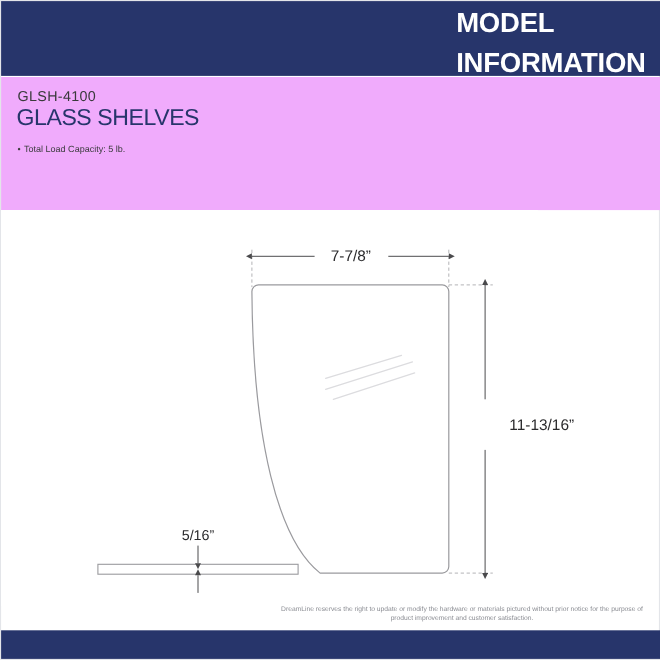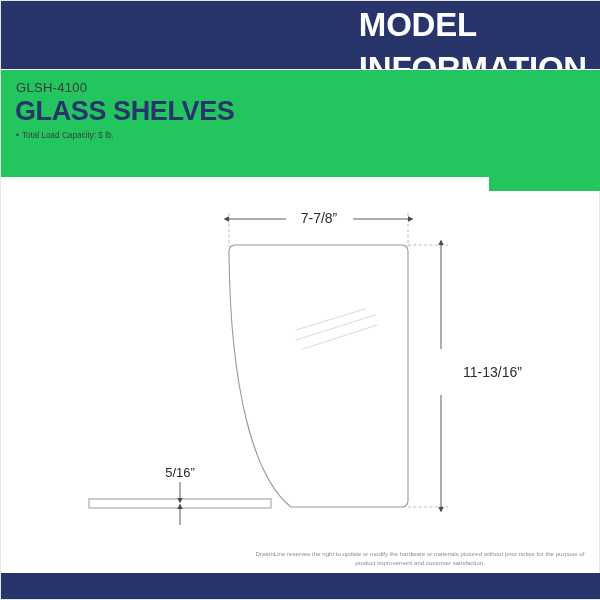--- a/index.html
+++ b/index.html
@@ -31,50 +31,50 @@
     height: 68px;
     background: #27356b;
     overflow: hidden;
   }
   .header-title {
     position: absolute;
     right: 14px;
     top: 7px;
     text-align: left;
     color: #ffffff;
-    font-size: 33px;
+    font-size: 25px;
     font-weight: bold;
     line-height: 1.04;
     letter-spacing: -0.2px;
   }
   .header-title .line2 { display: block; margin-top: 10px; }
 
   
   .spec-band {
     position: absolute;
     left: 0;
     top: 69px;
     width: 600px;
     height: 121px;
-    background: #22c55e;
+    background: #f0abfc;
   }
   .model-number {
     position: absolute;
     left: 15px;
     top: 10px;
     font-size: 13px;
     color: #3a3a3c;
     letter-spacing: 0.3px;
   }
   .product-title {
     position: absolute;
     left: 14px;
     top: 26px;
-    font-size: 27px;
-    font-weight: bold;
+    font-size: 21px;
+    font-weight: normal;
     color: #27356b;
     letter-spacing: -0.4px;
   }
   .spec-list {
     position: absolute;
     left: 15px;
     top: 59px;
     margin: 0;
     padding: 0;
     list-style: none;
@@ -88,21 +88,21 @@
   .spec-list li::before {
     content: "\2022";
     margin-right: 3px;
     color: #3c3c3e;
   }
 
   
   .drawing {
     position: absolute;
     left: 0;
-    top: 176px;
+    top: 190px;
     width: 488px;
     height: 360px;
     background: #ffffff;
     text-decoration: underline;
   }
   .drawing svg {
     display: block;
   }
 
   

